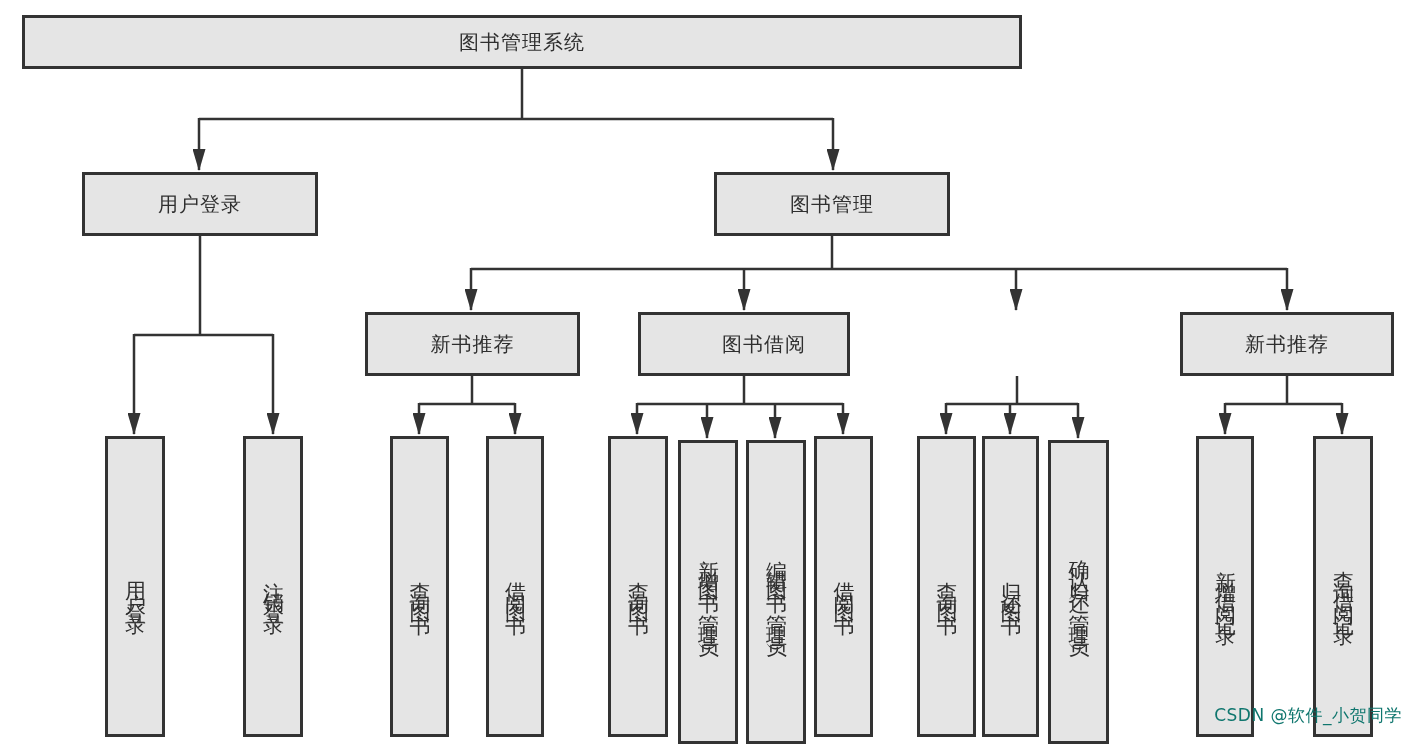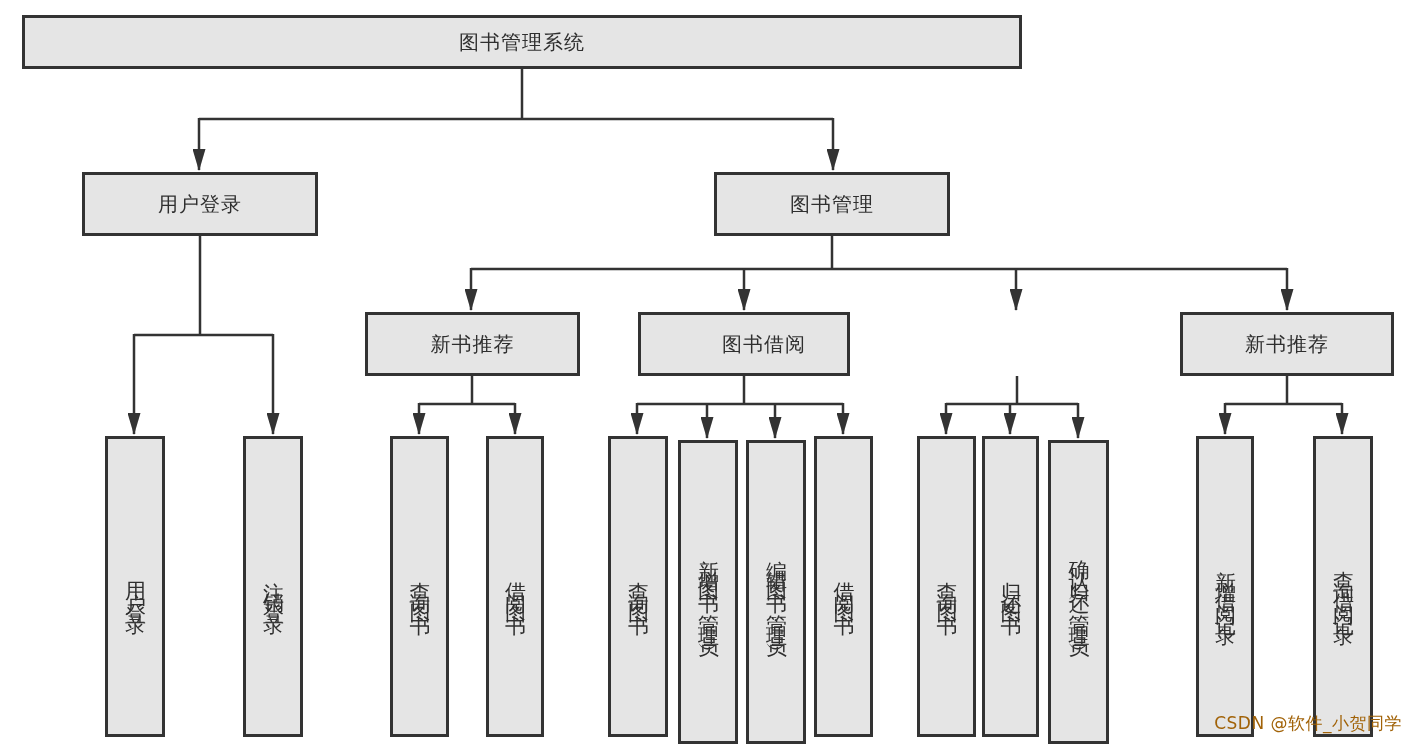--- a/index.html
+++ b/index.html
@@ -68,23 +68,23 @@
   .l-bor4   { left: 814px;  width: 59px; }
   .l-cur1   { left: 917px;  width: 59px; }
   .l-cur2   { left: 982px;  width: 57px; }
   .l-cur3   { left: 1048px; width: 61px; }
   .l-his1   { left: 1196px; width: 58px; }
   .l-his2   { left: 1313px; width: 60px; }
 
   .watermark {
     position: absolute;
     right: 3px;
-    bottom: 12px;
+    bottom: 20px;
     font-size: 17px;
-    color: #a16207;
+    color: #0f766e;
     letter-spacing: 0.5px;
     z-index: 5;
     white-space: nowrap;
     text-align: center;
   }
 </style>
 </head>
 <body>
 
 <div class="stage">

